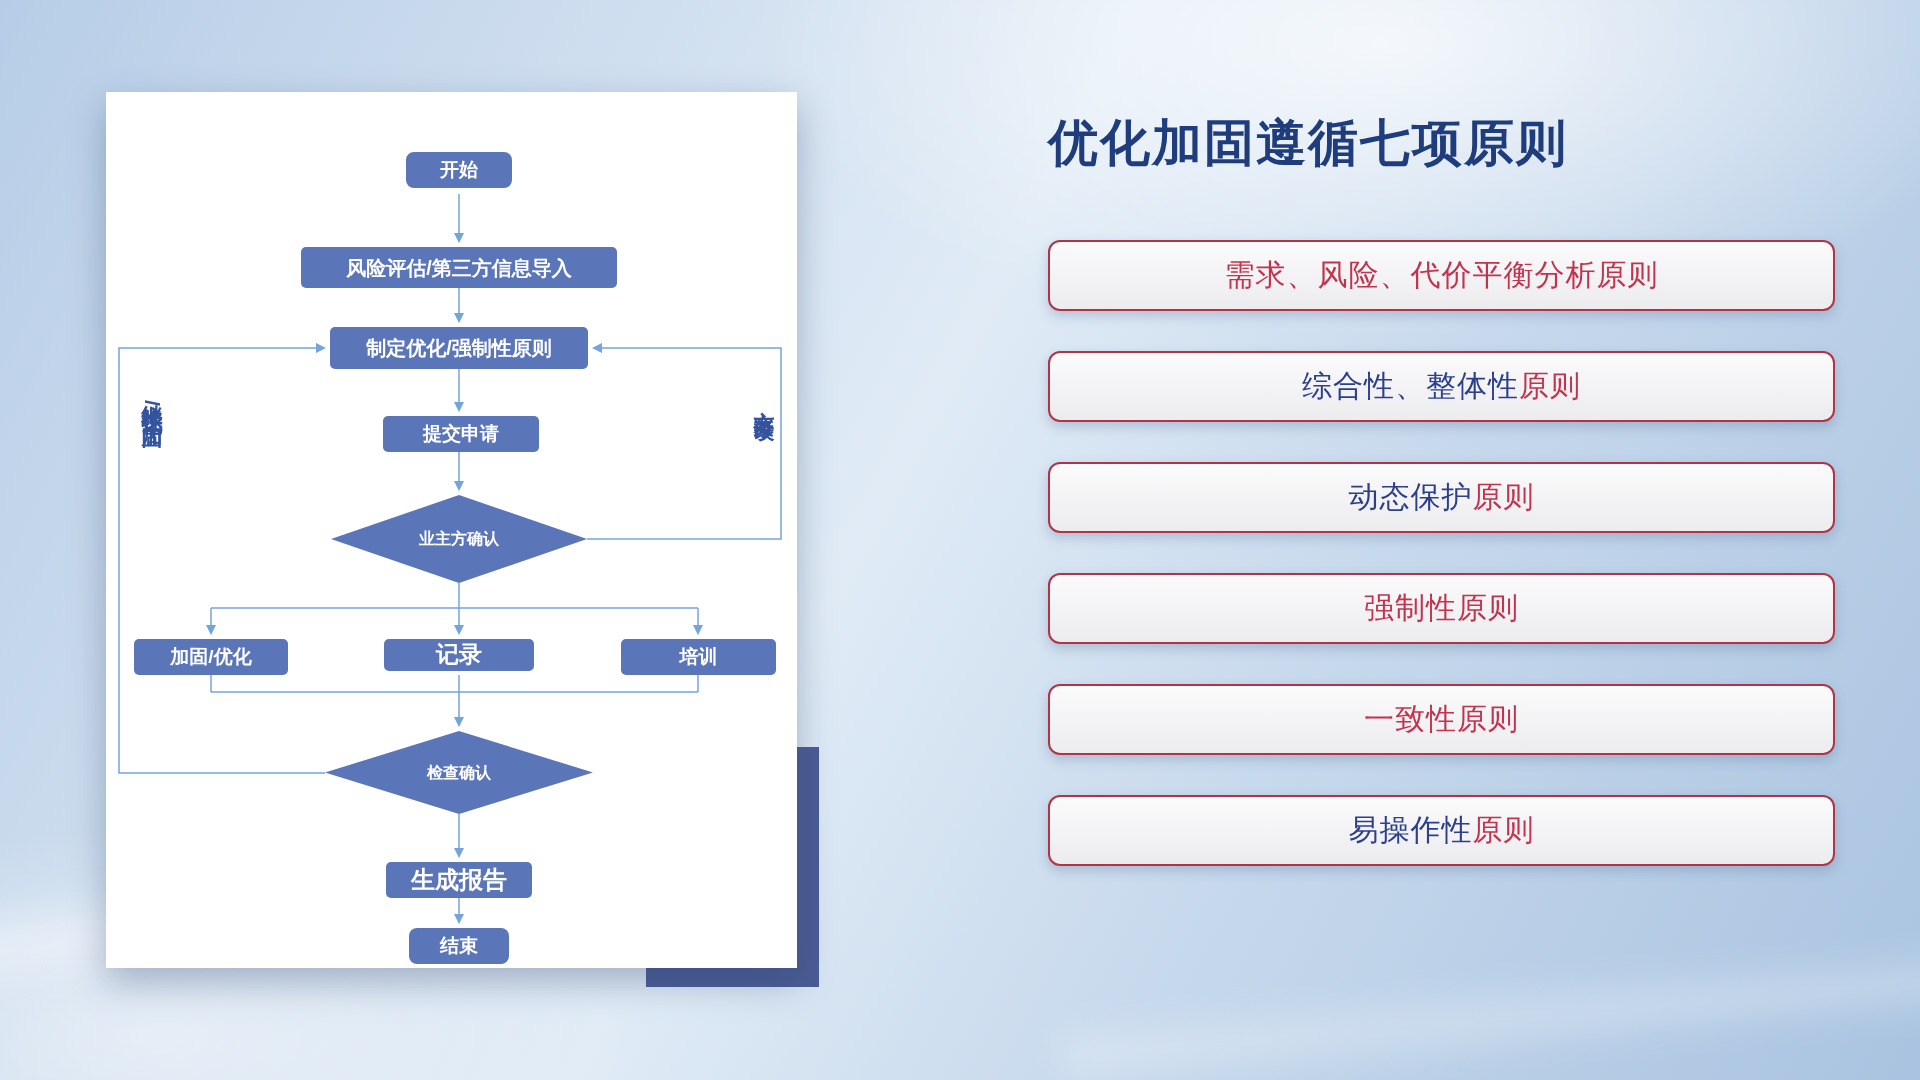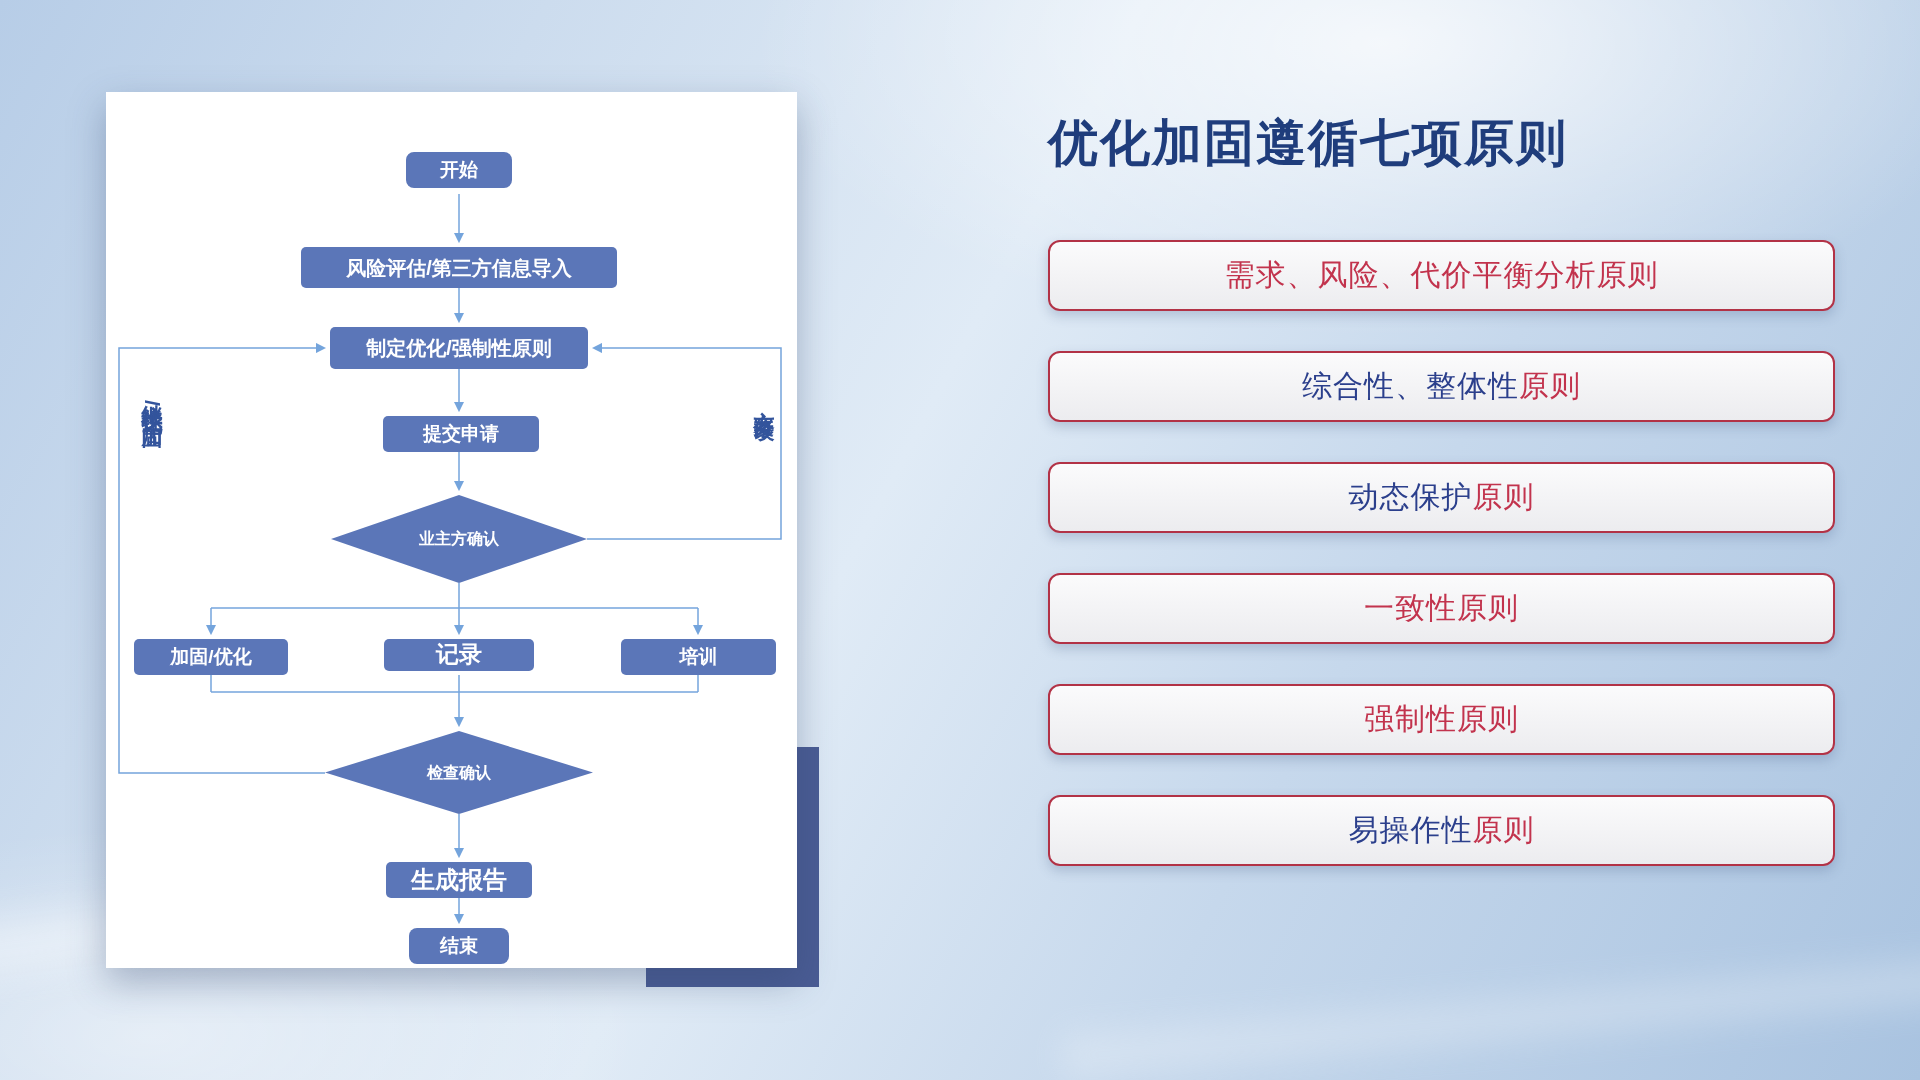--- a/index.html
+++ b/index.html
@@ -118,22 +118,22 @@
     </div>
     <div class="principle-box">
       <span style="color: rgb(43, 63, 140);">综合性、整体性</span>
       <span style="color: rgb(194, 51, 77);">原则</span>
     </div>
     <div class="principle-box">
       <span style="color: rgb(43, 63, 140);">动态保护</span>
       <span style="color: rgb(194, 51, 77);">原则</span>
     </div>
     <div class="principle-box">
-      <span style="color: rgb(194, 51, 77);">一致性原则</span>
+      <span style="color: rgb(194, 51, 77);">强制性原则</span>
     </div>
     <div class="principle-box">
-      <span style="color: rgb(194, 51, 77);">强制性原则</span>
+      <span style="color: rgb(194, 51, 77);">一致性原则</span>
     </div>
     <div class="principle-box">
       <span style="color: rgb(43, 63, 140);">易操作性</span>
       <span style="color: rgb(194, 51, 77);">原则</span>
     </div>
   </div>
 
 </body></html>

